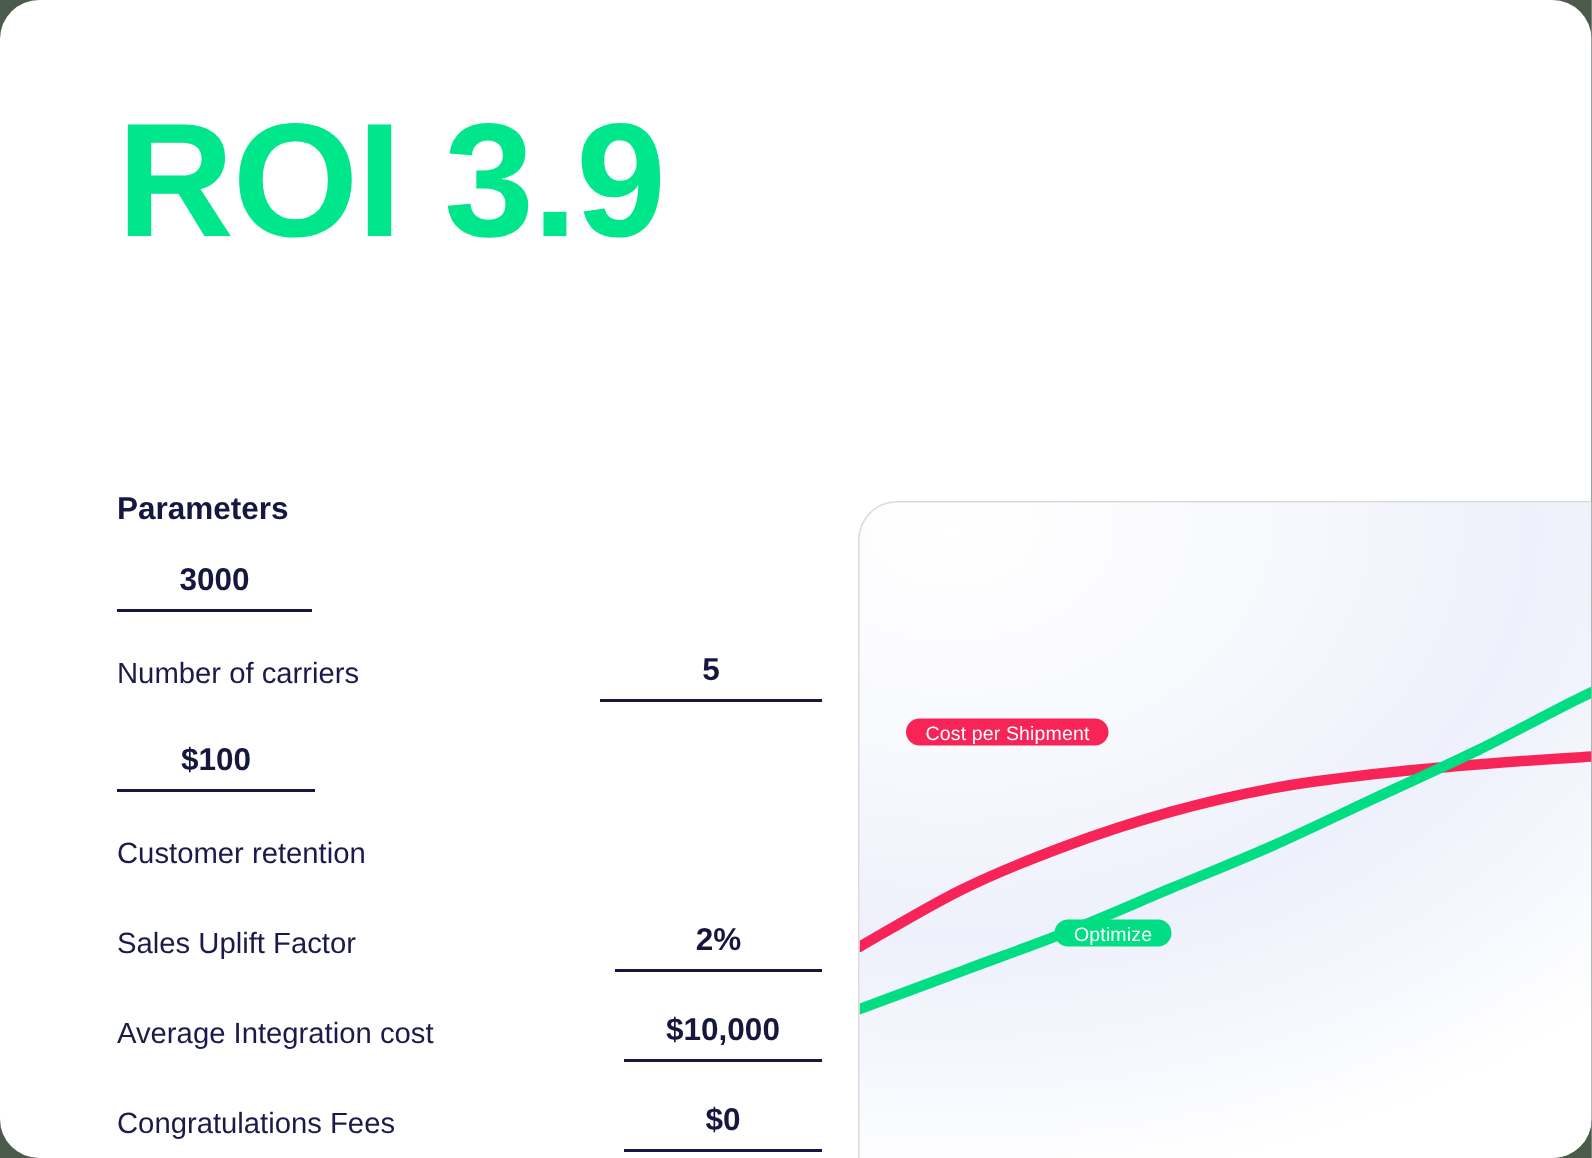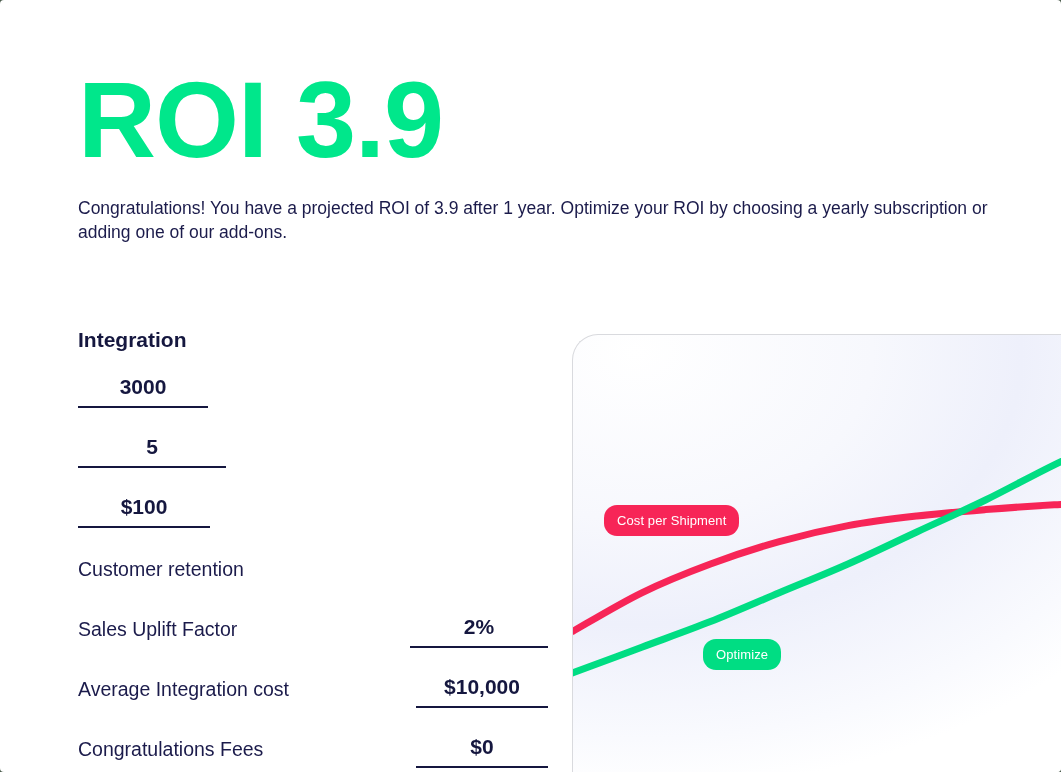--- a/index.html
+++ b/index.html
@@ -13,21 +13,21 @@
     height: 772px;
     overflow: hidden;
     font-family: "Liberation Sans", sans-serif;
   }
 
   .page-card {
     position: relative;
     width: 1061px;
     height: 772px;
     background: #ffffff;
-    border-radius: 4px;
+    border-radius: 26px;
     overflow: hidden;
     box-sizing: border-box;
   }
 
   
   .hero {
     position: absolute;
     left: 78px;
     top: 66px;
     width: 950px;
@@ -120,61 +120,60 @@
     width: 520px;
     height: 440px;
     display: block;
   }
 
   .series-badge {
     position: absolute;
     display: inline-flex;
     align-items: center;
     justify-content: center;
-    height: 31px;
+    height: 18px;
     padding: 0 13px;
     border-radius: 13px;
     font-size: 13px;
     color: #ffffff;
     white-space: nowrap;
     letter-spacing: 0.1px;
-    margin-top: 26px;
   }
   .badge-cost {
     background: #F72557;
     left: 31px;
     top: 144px;
   }
   .badge-revenue {
     background: #00DD83;
     left: 130px;
     top: 278px;
   }
 </style>
 </head>
 <body>
 
 <div class="page-card">
 
   <div class="hero">
     <h1 class="roi-headline" style="color: rgb(0, 231, 139);">ROI 3.9</h1>
-    <p class="roi-subtext">Congratulations! You have a projected ROI of 3.9 after 1 year. Optimize your ROI by choosing a yearly subscription or adding one of our add-ons.</p>
   </div>
 
   <div class="params">
-    <div class="params-title">Integration</div>
+    <div class="params-title">Parameters</div>
 
     <div class="param-row">
       <span class="param-field" style="width:130px;">
         <span class="param-value">3000</span>
         <span class="param-underline"></span>
       </span>
     </div>
 
     <div class="param-row">
+      <span class="param-label">Number of carriers</span>
       <span class="param-field" style="width:148px;">
         <span class="param-value">5</span>
         <span class="param-underline"></span>
       </span>
     </div>
 
     <div class="param-row">
       <span class="param-field" style="width:132px;">
         <span class="param-value">$100</span>
         <span class="param-underline"></span>

